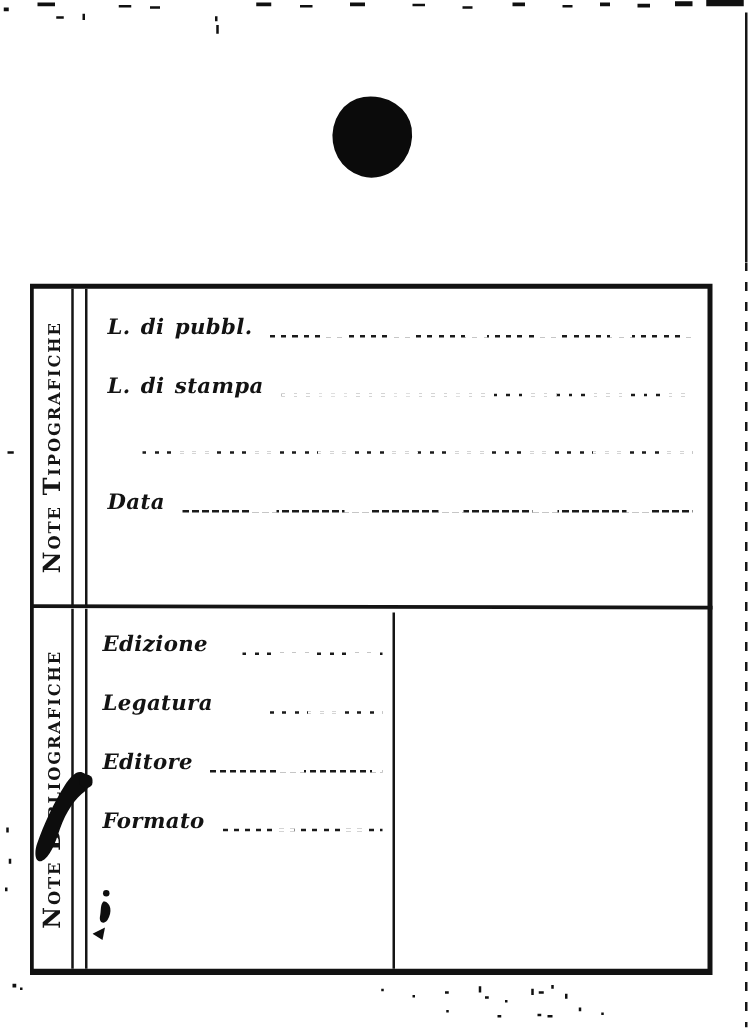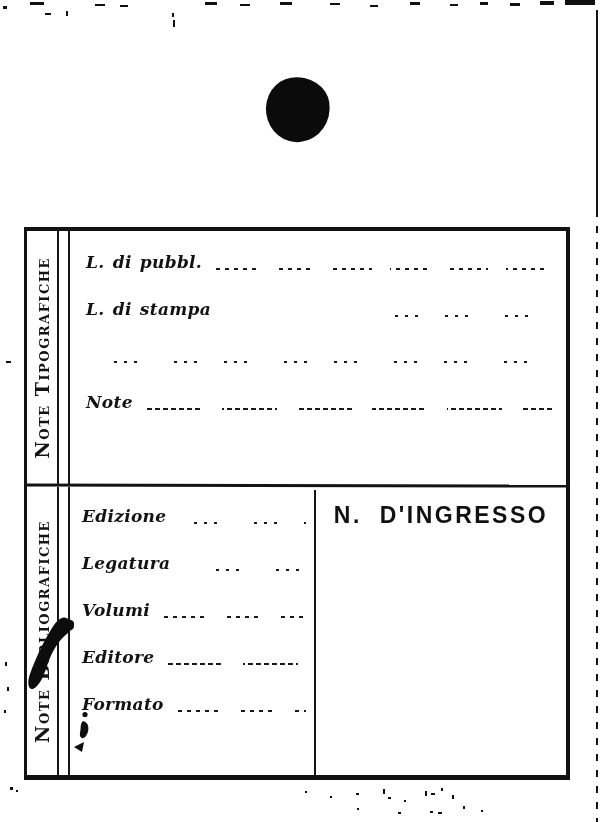--- a/index.html
+++ b/index.html
@@ -131,21 +131,21 @@
         <span class="dots d1"></span>
       </div>
       <div class="row">
         <span class="flabel">L. di stampa</span>
         <span class="dots start-late"></span>
       </div>
       <div class="row">
         <span class="dots d2 ml-m"></span>
       </div>
       <div class="row">
-        <span class="flabel">Note</span>
+        <span class="flabel">Data</span>
         <span class="dots d3"></span>
       </div>
     </div>
   </div>
 
   <div class="hdiv"></div>
 
   <div class="sec sec-bib">
     <div class="rail">
       <span class="vlabel">Note Bibliografiche</span>
@@ -154,36 +154,29 @@
     <div class="fields">
       <div class="row">
         <span class="flabel">Edizione</span>
         <span class="dots d2 ml-m"></span>
       </div>
       <div class="row">
         <span class="flabel">Legatura</span>
         <span class="dots d2 ml-l"></span>
       </div>
       <div class="row">
-        <span class="flabel">Volumi</span>
-        <span class="dots d1"></span>
-      </div>
-      <div class="row">
         <span class="flabel">Editore</span>
         <span class="dots d3"></span>
       </div>
       <div class="row">
         <span class="flabel">Formato</span>
         <span class="dots d1"></span>
       </div>
     </div>
     <div class="vdiv"></div>
-    <div class="ingresso">
-      <div class="ingresso-title">N. D'INGRESSO</div>
-    </div>
   </div>
 </div>
 
 <svg class="ink-smudge" width="46" height="84" viewBox="0 0 46 84">
   <path fill="#0d0d0d" d="M38,2 C44,4 46,12 40,17 C32,23 25,33 20,47 C16,59 12,70 5,73 C0,74 -1,66 2,58 C7,44 15,26 24,12 C28,6 33,0 38,2 Z"></path>
   <circle fill="#0d0d0d" cx="41" cy="9" r="5.5"></circle>
 </svg>
 
 <svg class="ink-squiggle" width="20" height="44" viewBox="0 0 20 44">
   <circle fill="#0e0e0e" cx="11" cy="3.5" r="2.6"></circle>

